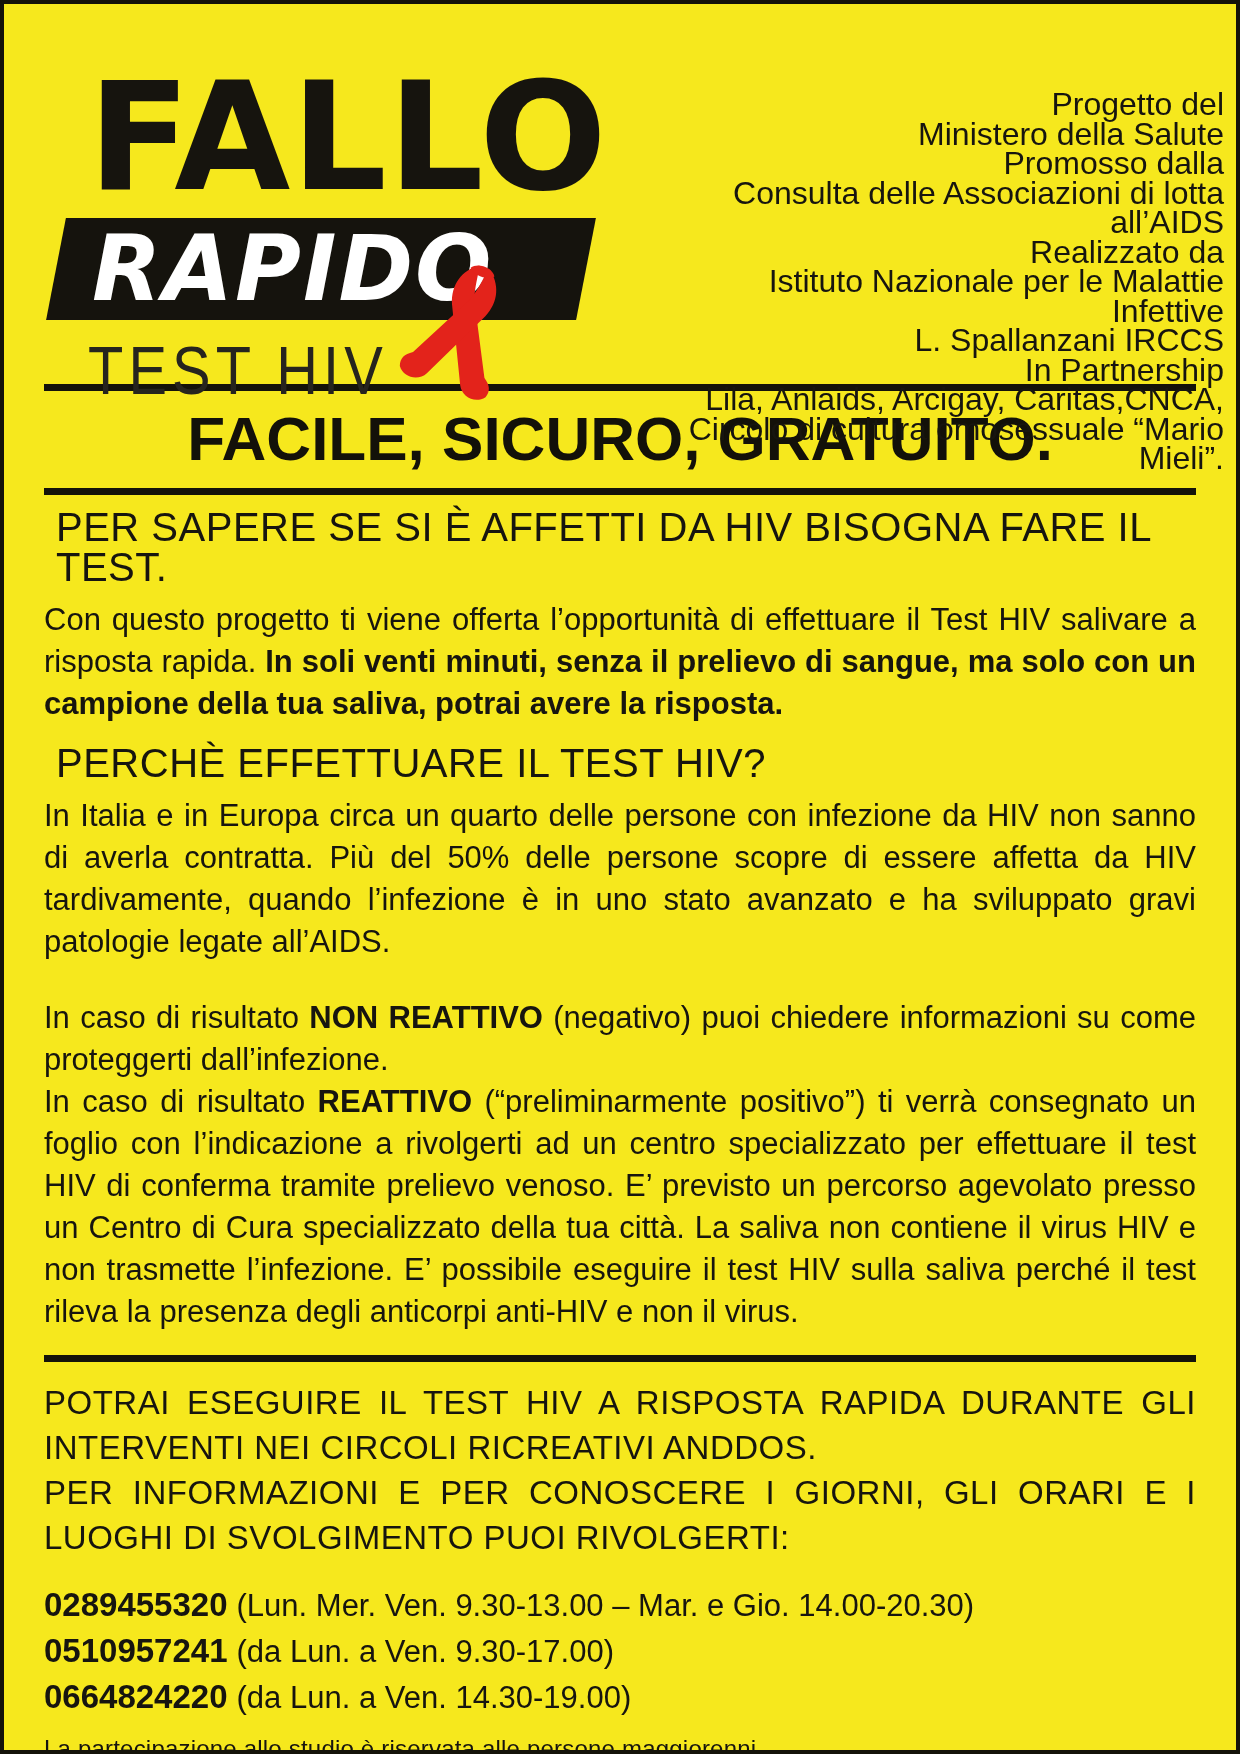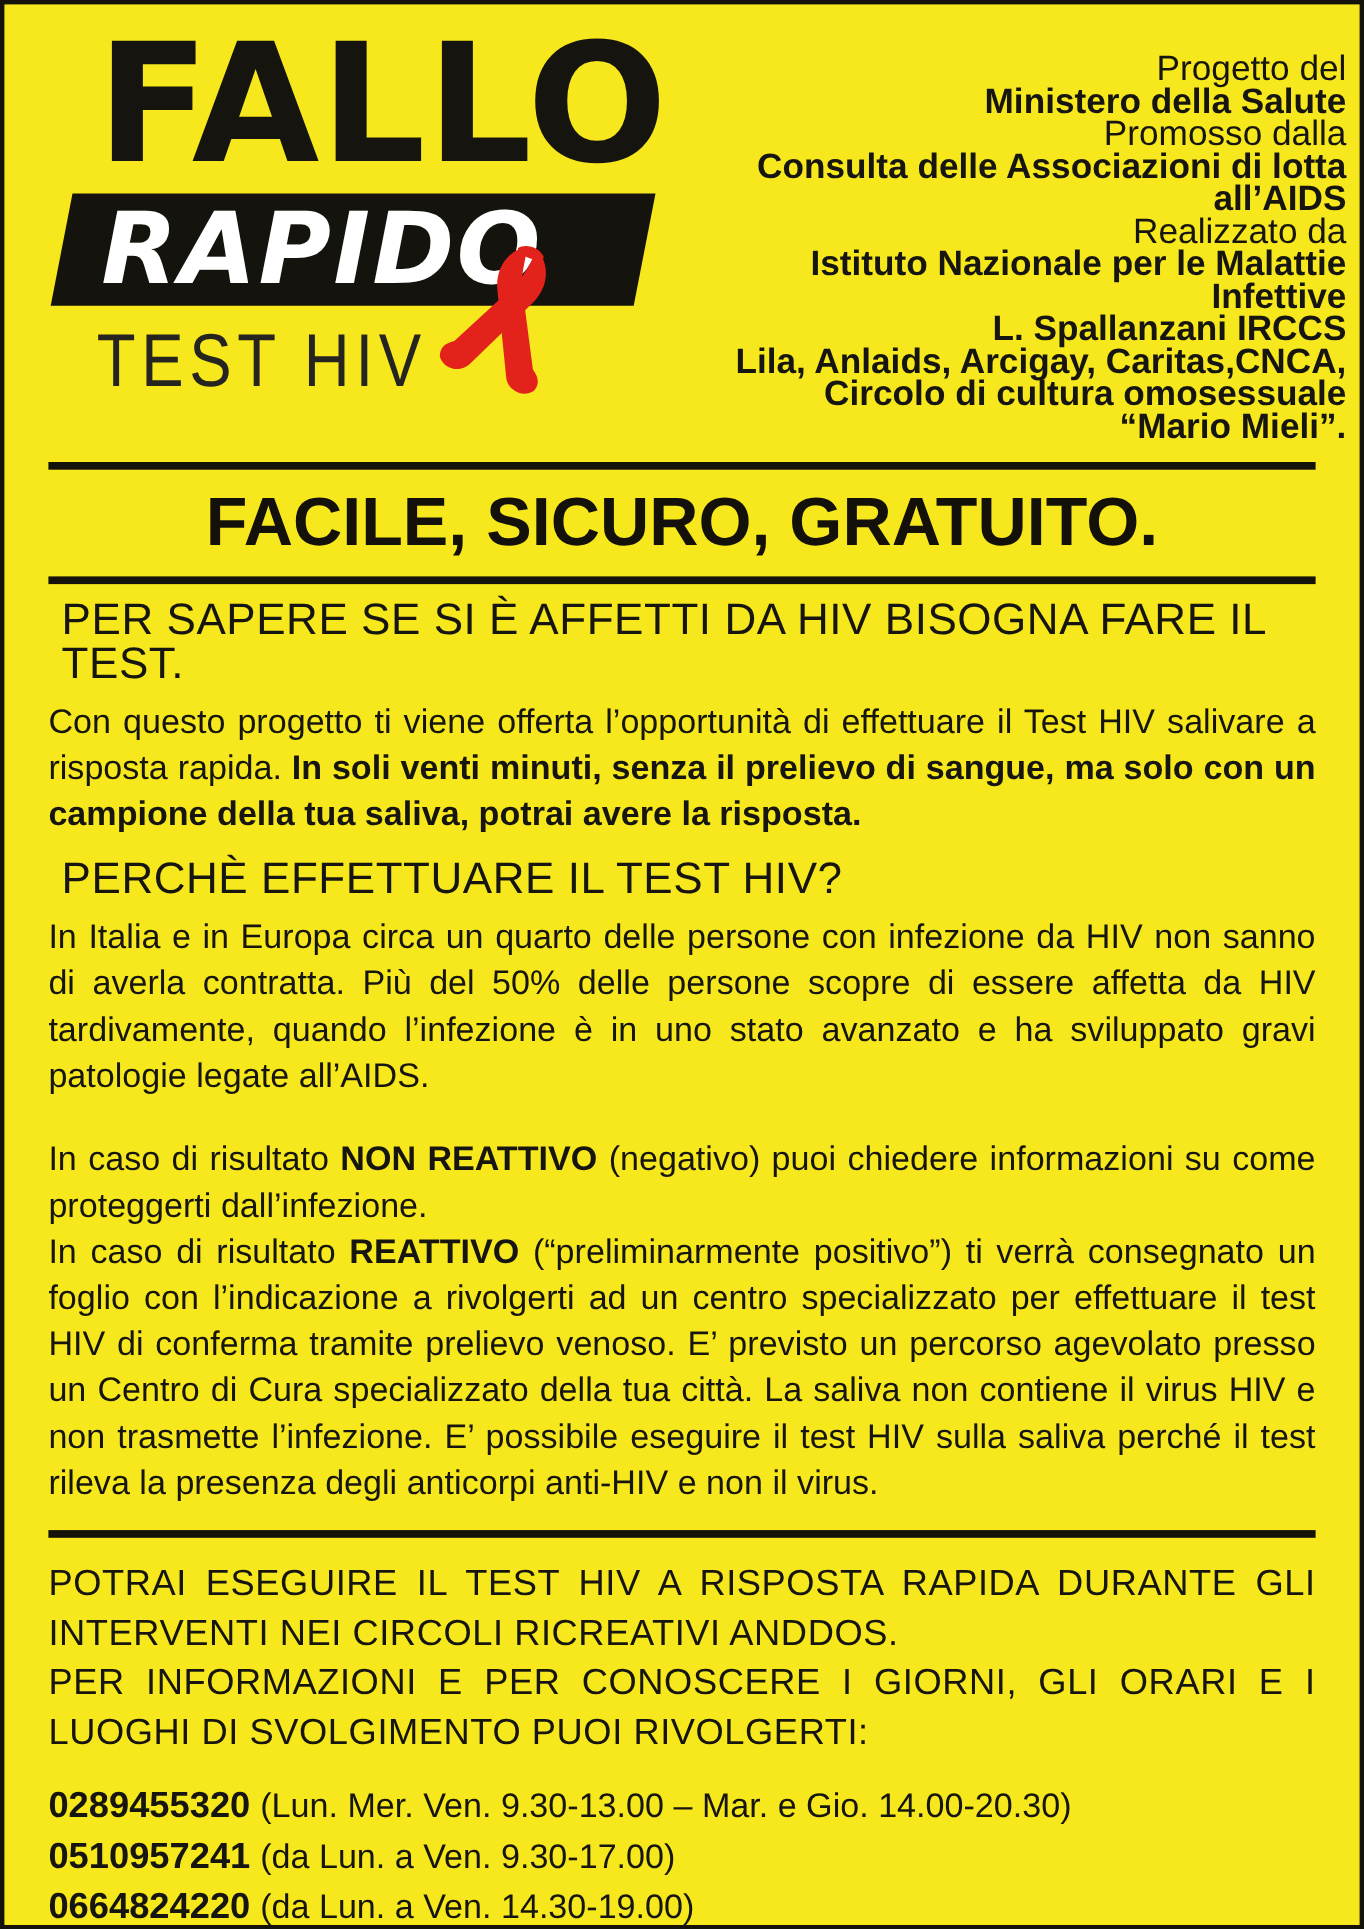--- a/index.html
+++ b/index.html
@@ -8,21 +8,21 @@
     width:1240px;height:1754px;
     margin:0 auto;
     background:#f6e81d;
     border:4px solid #141209;
     box-sizing:border-box;
     overflow:hidden;
     color:#17150f;
     font-family:"Liberation Sans",sans-serif;
   }
   
-  .header{position:relative;height:416px;}
+  .header{position:relative;height:338px;margin-top:42px;}
   .logo-fallo{
     position:absolute;left:84px;top:16px;
     font-family:"DejaVu Sans",sans-serif;
     font-weight:900;font-size:150px;line-height:1;
     letter-spacing:1px;color:#16140e;
   }
   .logo-banner{
     position:absolute;left:52px;top:172px;
     width:530px;height:102px;background:#15130d;
     transform:skewX(-11deg);
@@ -42,21 +42,21 @@
     transform:scaleX(.85);transform-origin:left top;white-space:nowrap;
   }
   .ribbon{
     position:absolute;left:372px;top:212px;
     width:168px;height:152px;
     transform:rotate(20deg);
     z-index:3;
   }
   .credits{position:absolute;left:660px;top:44px;width:560px;}
   .credit{font-size:32px;line-height:29.5px;text-align:right;}
-  .credit.b{font-weight:bold;}
+  .credit.b{font-weight:normal;}
   
   .rule{height:7px;background:#141209;margin:0 40px;}
   .tagline{
     text-align:center;font-weight:bold;font-size:62px;
     letter-spacing:0px;padding:12px 4px 14px;color:#131109;
     font-family:"Liberation Sans",sans-serif;
   }
   
   .content{padding:0 40px;}
   .sec-heading{
@@ -109,20 +109,21 @@
     </svg>
 
     <div class="credits">
       <div class="credit">Progetto del</div>
       <div class="credit b">Ministero della Salute</div>
       <div class="credit">Promosso dalla</div>
       <div class="credit b">Consulta delle Associazioni di lotta all’AIDS</div>
       <div class="credit">Realizzato da</div>
       <div class="credit b">Istituto Nazionale per le Malattie Infettive</div>
       <div class="credit b">L. Spallanzani IRCCS</div>
+      <div class="credit">In Partnership</div>
       <div class="credit b">Lila, Anlaids, Arcigay, Caritas,CNCA,</div>
       <div class="credit b">Circolo di cultura omosessuale “Mario Mieli”.</div>
     </div>
   </header>
 
   <div class="rule"></div>
   <div class="tagline">FACILE, SICURO, GRATUITO.</div>
   <div class="rule"></div>
 
   <div class="content">

